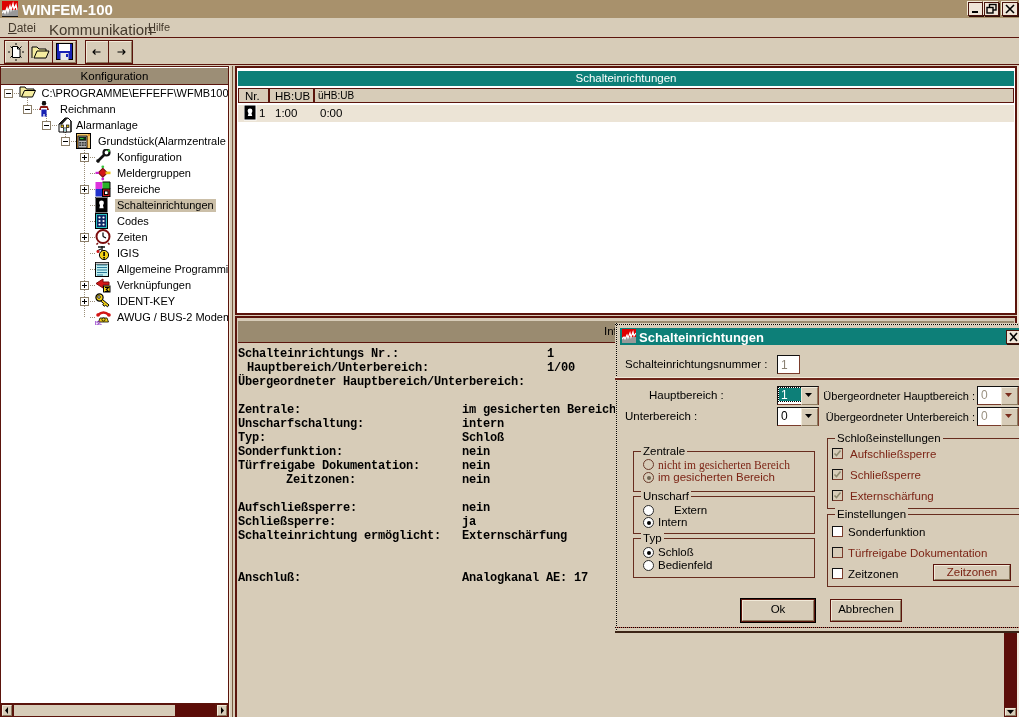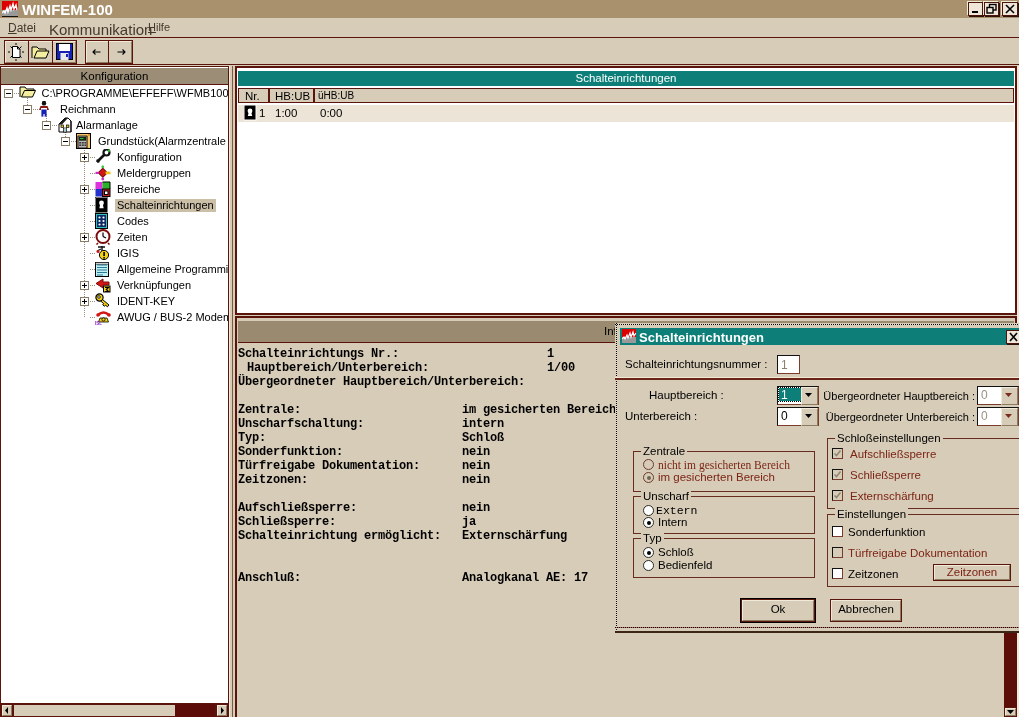--- a/index.html
+++ b/index.html
@@ -395,21 +395,21 @@
     <div class="mono" style="left:238px;top:403px;">Zentrale:</div>
     <div class="mono" style="left:462px;top:403px;">im gesicherten Bereich</div>
     <div class="mono" style="left:238px;top:417px;">Unscharfschaltung:</div>
     <div class="mono" style="left:462px;top:417px;">intern</div>
     <div class="mono" style="left:238px;top:431px;">Typ:</div>
     <div class="mono" style="left:462px;top:431px;">Schloß</div>
     <div class="mono" style="left:238px;top:445px;">Sonderfunktion:</div>
     <div class="mono" style="left:462px;top:445px;">nein</div>
     <div class="mono" style="left:238px;top:459px;">Türfreigabe Dokumentation:</div>
     <div class="mono" style="left:462px;top:459px;">nein</div>
-    <div class="mono" style="left:238px;top:473px;">Zeitzonen:</div>
+    <div class="mono" style="left:238px;top:473px;padding-left:48px;">Zeitzonen:</div>
     <div class="mono" style="left:462px;top:473px;">nein</div>
     <div class="mono" style="left:238px;top:501px;">Aufschließsperre:</div>
     <div class="mono" style="left:462px;top:501px;">nein</div>
     <div class="mono" style="left:238px;top:515px;">Schließsperre:</div>
     <div class="mono" style="left:462px;top:515px;">ja</div>
     <div class="mono" style="left:238px;top:529px;">Schalteinrichtung ermöglicht:</div>
     <div class="mono" style="left:462px;top:529px;">Externschärfung</div>
     <div class="mono" style="left:238px;top:571px;">Anschluß:</div>
     <div class="mono" style="left:462px;top:571px;">Analogkanal AE: 17</div>
   </div>
@@ -490,21 +490,21 @@
       <span class="glab">Zentrale</span>
     </div>
     <div class="rad d" style="left:28px;top:136px;"></div>
     <div class="lbl dis" style="left:43px;top:136px;font-family:Liberation Serif, serif;">nicht im gesicherten Bereich</div>
     <div class="rad d dot" style="left:28px;top:149px;"></div>
     <div class="lbl dis" style="left:43px;top:148px;">im gesicherten Bereich</div>
     <div class="grp" style="left:18px;top:173px;width:180px;height:36px;">
       <span class="glab">Unscharf</span>
     </div>
     <div class="rad" style="left:28px;top:182px;"></div>
-    <div class="lbl" style="left:41px;top:181px;font-family:Liberation Mono, monospace;">Extern</div>
+    <div class="lbl" style="left:59px;top:181px;">Extern</div>
     <div class="rad dot" style="left:28px;top:194px;"></div>
     <div class="lbl" style="left:43px;top:193px;">Intern</div>
     <div class="grp" style="left:18px;top:215px;width:180px;height:38px;">
       <span class="glab">Typ</span>
     </div>
     <div class="rad dot" style="left:28px;top:224px;"></div>
     <div class="lbl" style="left:43px;top:223px;">Schloß</div>
     <div class="rad" style="left:28px;top:237px;"></div>
     <div class="lbl" style="left:43px;top:236px;">Bedienfeld</div>
     <div class="grp" style="left:212px;top:115px;width:200px;height:69px;">

